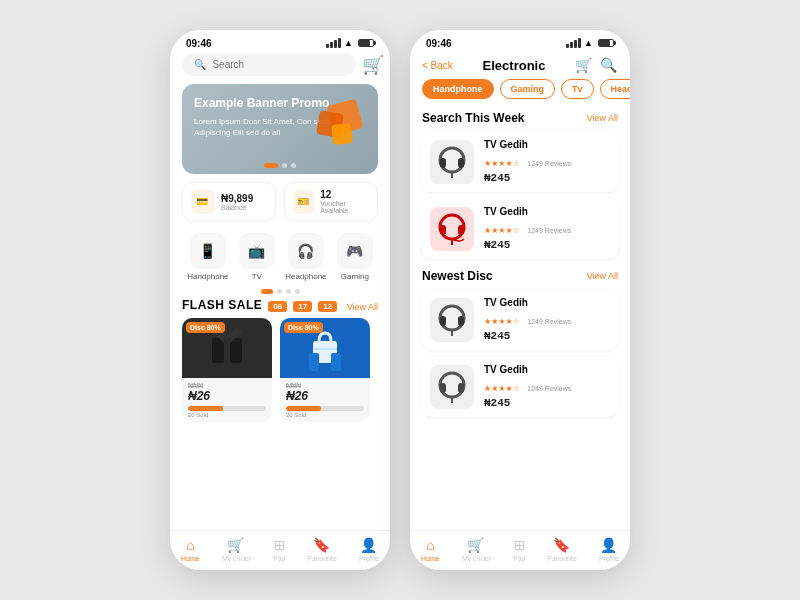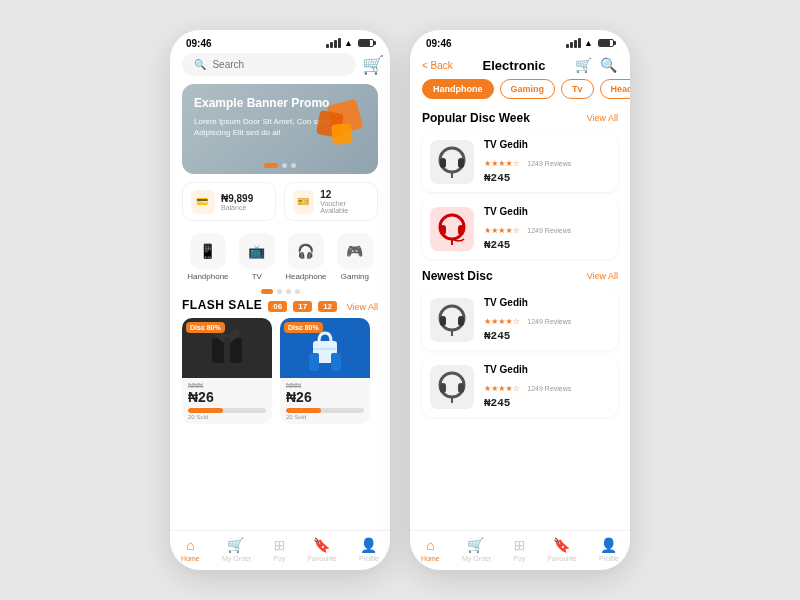--- a/index.html
+++ b/index.html
@@ -228,23 +228,24 @@
     }
     .flash-info {
       padding: 4px 6px;
     }
     .flash-old-price {
       font-size: 7px;
       color: #999;
       text-decoration: line-through;
     }
     .flash-price {
-      font-size: 14px;
+      font-size: 12px;
       font-weight: 700;
       color: #222;
+      font-style: italic;
     }
     .sold-bar-container {
       margin-top: 3px;
     }
     .sold-bar-bg {
       height: 5px;
       background: #ddd;
       border-radius: 3px;
       overflow: hidden;
     }
@@ -585,21 +586,21 @@
   <div class="category-tabs">
     <button class="tab-pill active">Handphone</button>
     <button class="tab-pill">Gaming</button>
     <button class="tab-pill">Tv</button>
     <button class="tab-pill">Headphone</button>
   </div>
 
   <div class="scroll-area">
 
     <div class="section-header">
-      <span class="section-title">Popular Disc Week</span>
+      <span class="section-title">Search This Week</span>
       <span class="view-all">View All</span>
     </div>
 
     <div class="product-card">
       <div class="product-img">
         <svg width="40" height="40" viewBox="0 0 40 40">
           <circle cx="20" cy="18" r="12" fill="none" stroke="#555" stroke-width="3"></circle>
           <rect x="8" y="16" width="6" height="10" rx="3" fill="#333"></rect>
           <rect x="26" y="16" width="6" height="10" rx="3" fill="#333"></rect>
           <line x1="20" y1="30" x2="20" y2="36" stroke="#555" stroke-width="2"></line>

